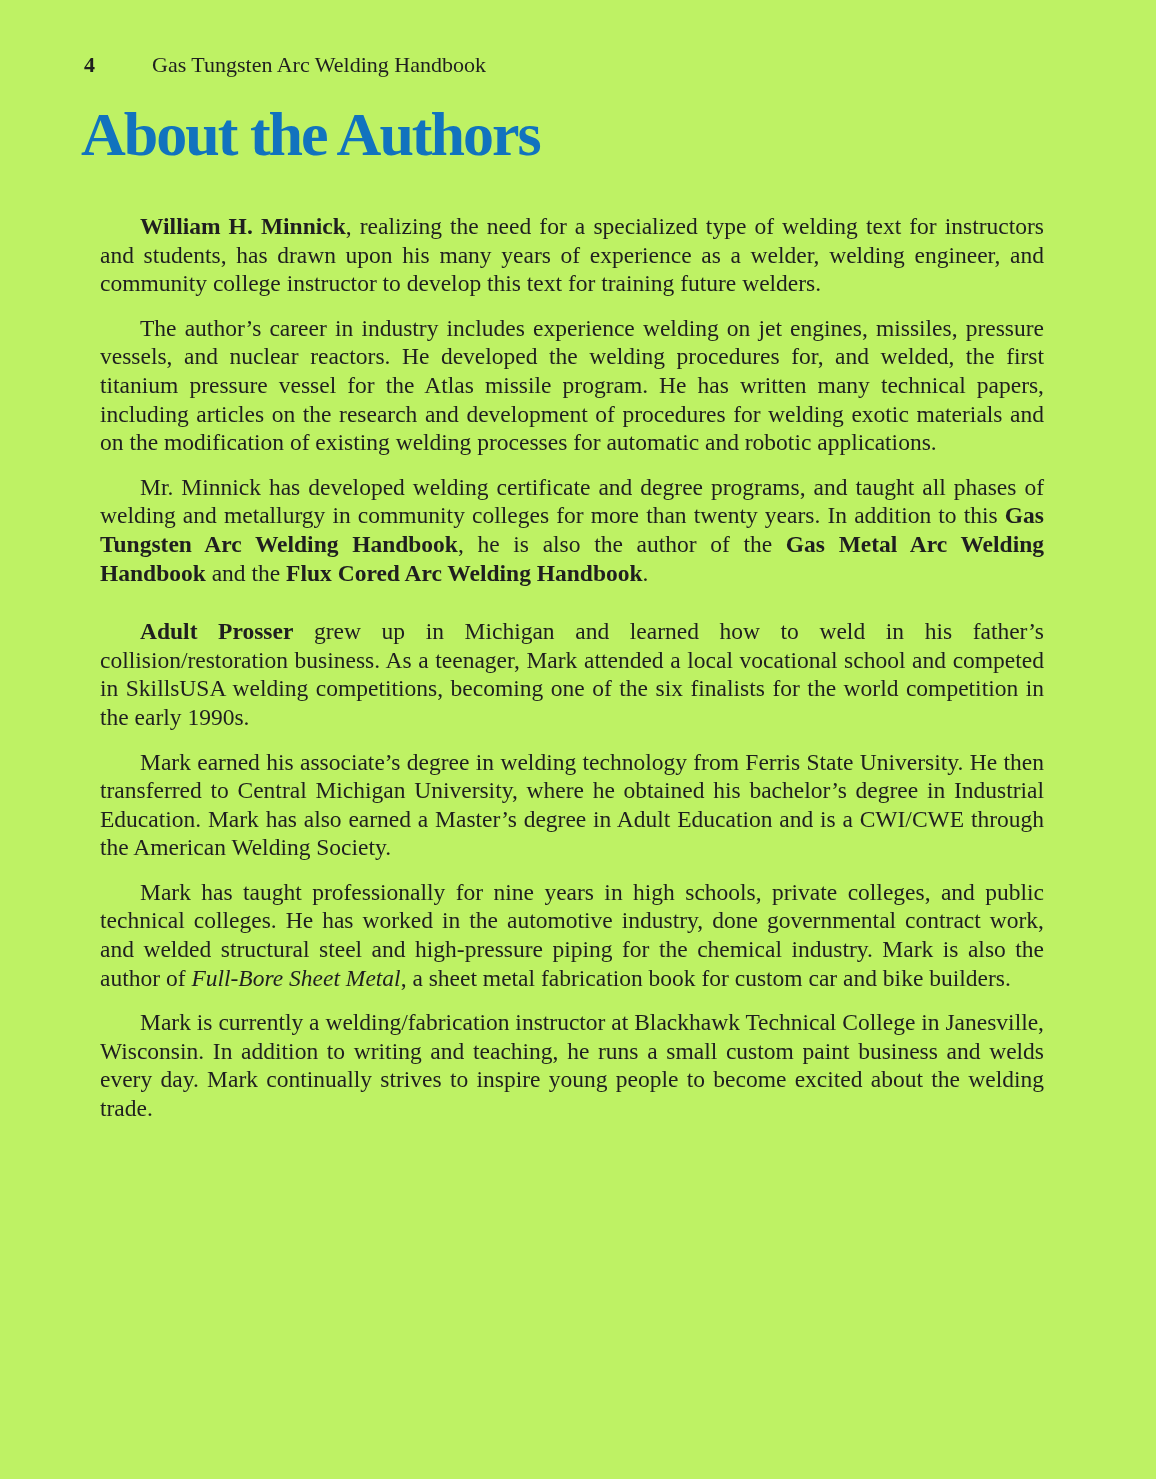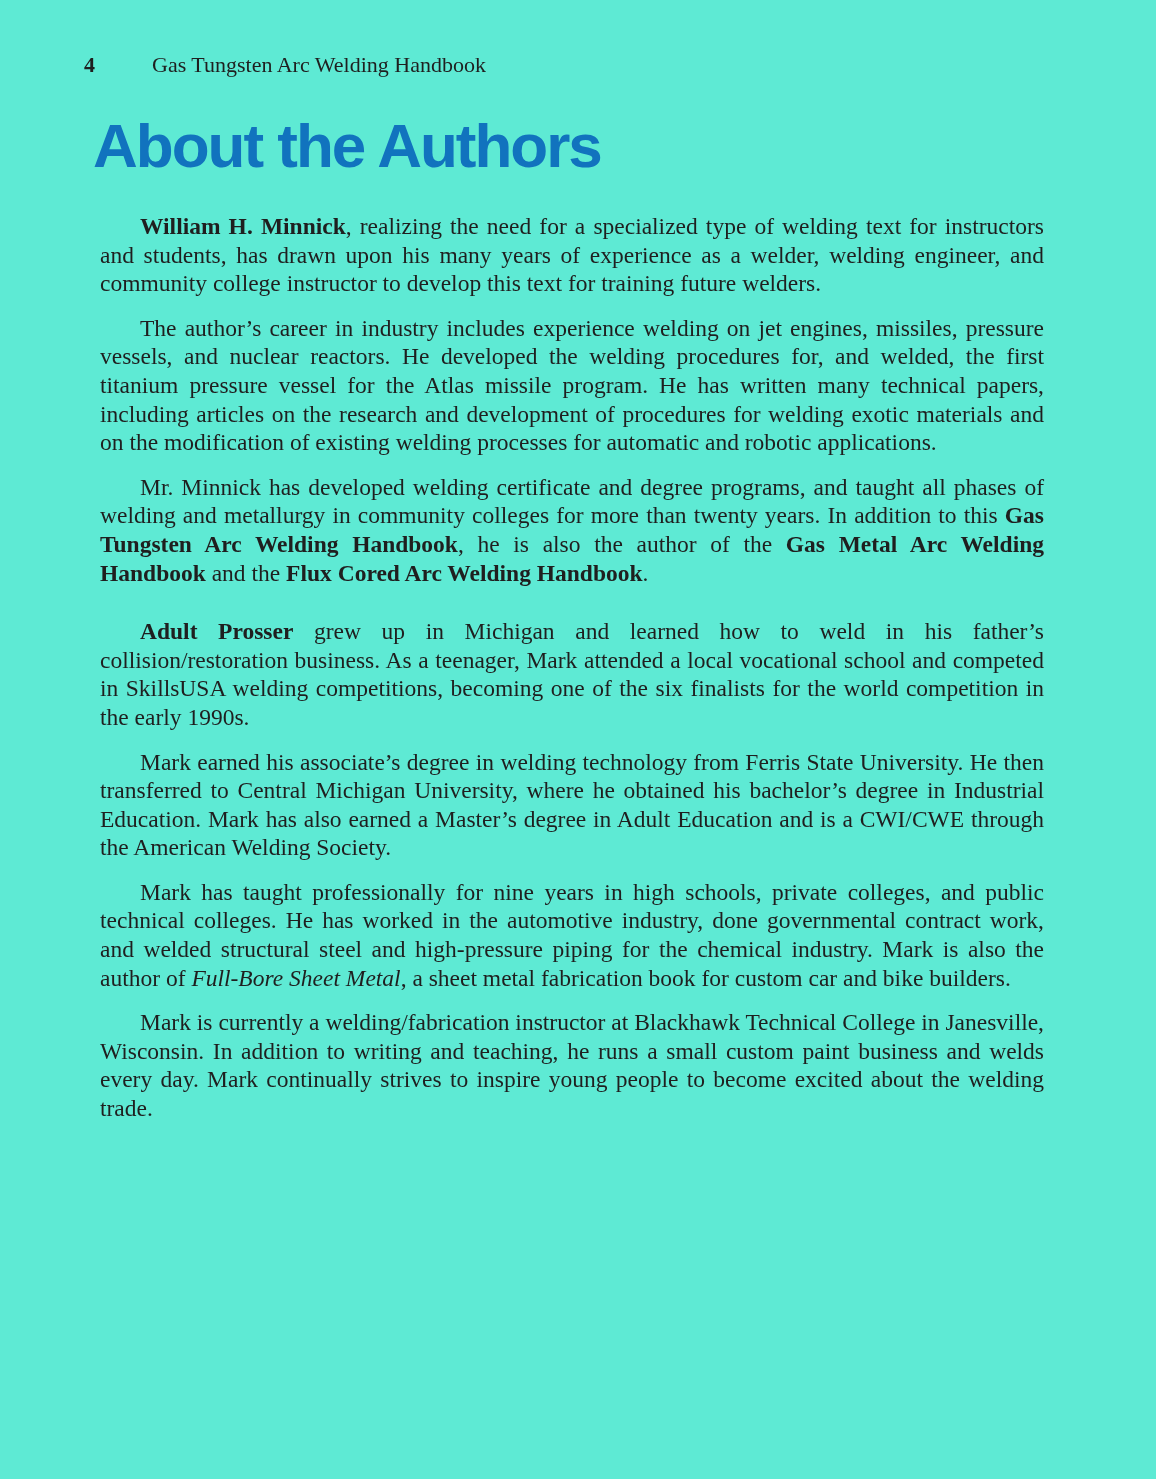--- a/index.html
+++ b/index.html
@@ -30,22 +30,22 @@
     min-width: 68px;
     font-weight: bold;
   }
   .running-title {
     font-weight: normal;
   }
   .chapter-title {
     position: absolute;
     top: 103px;
     left: 81px;
-    margin: 12px;
-    font-family: Liberation Sans, sans-serif;
+    margin: 0;
+    font-family: Liberation Serif, serif;
     font-weight: bold;
     font-size: 62px;
     line-height: 1;
     letter-spacing: -2px;
     white-space: nowrap;
   }
   .body-text {
     position: absolute;
     top: 196px;
     left: 84px;
@@ -60,21 +60,21 @@
   }
   .body-text section + section {
     margin-top: 30px;
   }
   .bold   { font-weight: bold; }
   .italic { font-style: italic; }
 </style>
 </head>
 <body>
 
-<div class="page" style="color: rgb(31, 31, 31); background: #5eead4;">
+<div class="page" style="color: rgb(31, 31, 31); background: #bef264;">
   <header class="running-header">
     <span class="page-number">4</span><span class="running-title">Gas Tungsten Arc Welding Handbook</span>
   </header>
 
   <h1 class="chapter-title" style="color: rgb(17, 115, 190);">About the Authors</h1>
 
   <main class="body-text">
       <section>
         <p><span class="bold">William H. Minnick</span><span class="">, realizing the need for a specialized type of welding text for instructors and students, has drawn upon his many years of experience as a welder, welding engineer, and community college instructor to develop this text for training future welders.</span></p>
         <p><span class="">The author’s career in industry includes experience welding on jet engines, missiles, pressure vessels, and nuclear reactors. He developed the welding procedures for, and welded, the first titanium pressure vessel for the Atlas missile program. He has written many technical papers, including articles on the research and development of procedures for welding exotic materials and on the modification of existing welding processes for automatic and robotic applications.</span></p>

